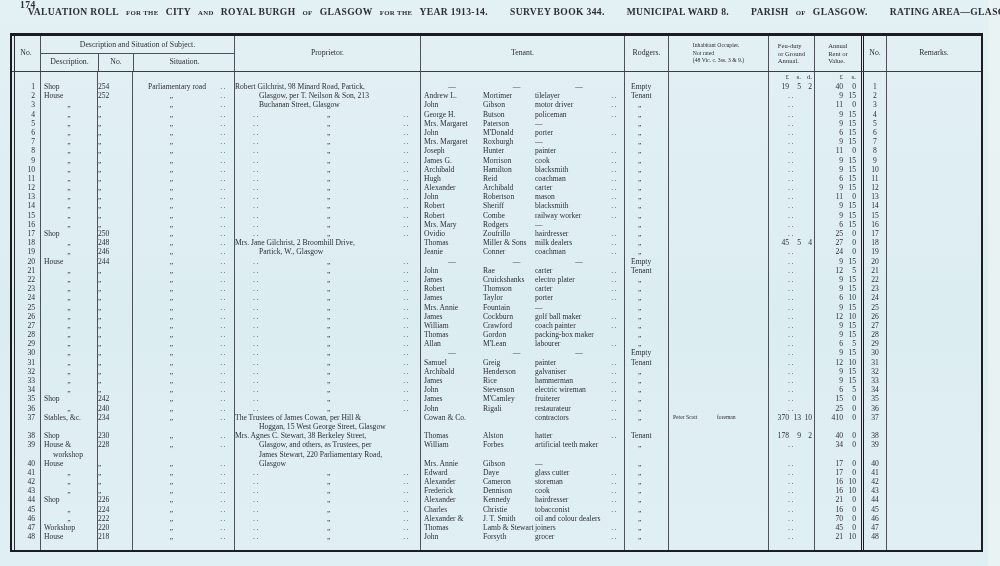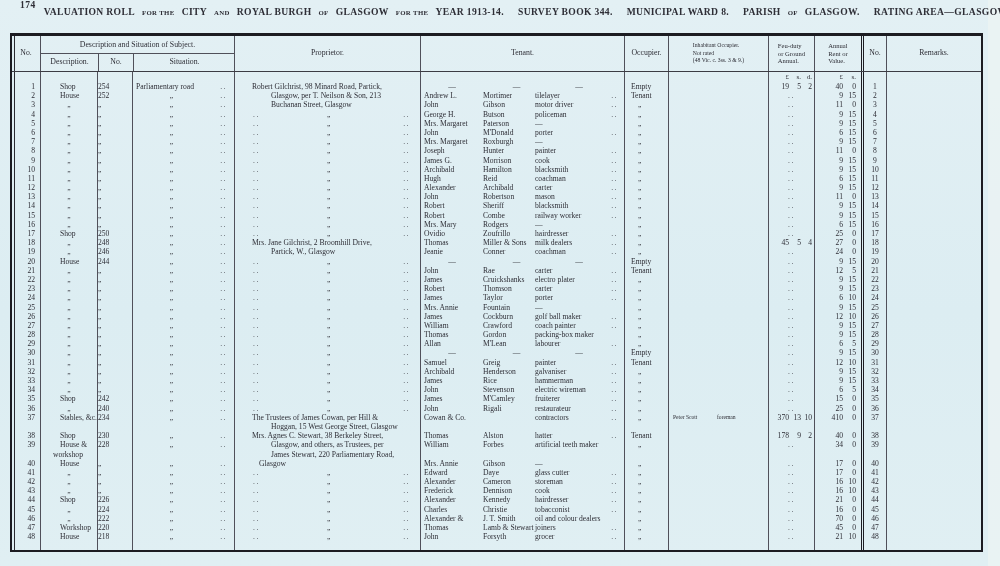--- a/index.html
+++ b/index.html
@@ -5,21 +5,21 @@
   html,body{margin:0;padding:0}
   .page{position:relative;width:1000px;height:566px;overflow:hidden;
     background:linear-gradient(180deg,#e3f0f4 0%,#dcedf2 55%,#e0eff3 100%);
     color:#2e2e36;font-family:"Liberation Serif","DejaVu Serif",serif;}
   .right-margin{position:absolute;right:0;top:0;width:12px;height:100%;background:#eef4f2;opacity:.65}
 
   .pagenum{position:absolute;left:20px;top:0;font-size:9.5px;font-weight:bold;letter-spacing:.5px}
   .title{position:absolute;left:58px;right:12px;top:6px;display:flex;justify-content:center;align-items:baseline;white-space:nowrap}
   .title .seg{font-weight:bold;font-size:9.6px;text-transform:uppercase;letter-spacing:.35px;margin-left:7px}
   .title .sm{font-size:6.8px}
-  .title .gap{margin-left:14px}
+  .title .gap{margin-left:22px}
 
   .vtable{position:absolute;left:10px;top:33px;width:973px;height:519px;box-sizing:border-box;
     border:2px solid #1c1c22;border-top-width:3px;display:flex;flex-direction:column;
     box-shadow:inset 2px 0 0 #dfeef3, inset 3px 0 0 #2a2a30;}
 
   .thead{display:grid;grid-template-columns:28px 194px 186px 204px 44px 100px 46px 47px 25px 1fr;
     height:36px;border-bottom:1px solid #3c3c44;box-sizing:border-box}
   .hcell{display:flex;align-items:center;justify-content:center;
     font-size:7.8px;border-left:1px solid #50505a;overflow:hidden;line-height:1.1}
   .thead > .hcell:first-child{border-left:none}
@@ -35,25 +35,25 @@
   .tbody{flex:1;display:flex;flex-direction:column;min-height:0}
   .trow{display:grid;grid-template-columns:28px 57px 35px 102px 186px 204px 44px 100px 46px 47px 25px 1fr;
     height:9.2px;flex:none}
   .trow.units{height:10px}
   .trow.filler{flex:1;height:auto}
   .cell{position:relative;border-left:1px solid #50505a;font-size:7.6px;line-height:9.2px;
     white-space:nowrap;overflow:visible;box-sizing:border-box}
   .trow .cell:first-child{border-left:none}
   .c11{border-left:3px double #1c1c22 !important;text-align:center}
   .c1{text-align:right;padding-right:5px}
-  .c2{padding-left:19px}.c2.dit{text-align:center;padding-left:0}.c2.ind{padding-left:12px}
+  .c2{padding-left:3px}.c2.dit{text-align:center;padding-left:0}.c2.ind{padding-left:12px}
   .c3{text-align:left}
-  .c4{padding-left:3px}.c4.dit{text-align:center;padding-left:0;padding-right:24px}
+  .c4{padding-left:15px}.c4.dit{text-align:center;padding-left:0;padding-right:24px}
   .c4 .sdots{position:absolute;right:7px;top:0}
-  .c5.pf{padding-left:17px}.c5.pc{padding-left:36px}.c5.pl{padding-left:24px}
+  .c5.pf{padding-left:0}.c5.pc{padding-left:24px}.c5.pl{padding-left:24px}
   .c5 .pd1{position:absolute;left:18px}.c5 .pd2{position:absolute;left:92px}.c5 .pd3{position:absolute;right:10px}
   .c6 span{position:absolute;top:0}
   .c6 .tf{left:3px}.c6 .tl{left:62px}.c6 .toc{left:114px}.c6 .tdots{left:auto;right:6px}
   .c6.dash .tf{left:0;width:62px;text-align:center}
   .c6.dash .tl{left:62px;width:67px;text-align:center}
   .c6.dash .toc{left:129px;right:16px;text-align:center}
   .c7{padding-left:6px}.c7.dit{padding-left:13px}
   .c8 .inh1{position:absolute;left:4px;top:0;font-size:5.6px}
   .c8 .inh2{position:absolute;left:48px;top:0;font-size:5.6px}
   .c9{display:flex}.c9 .m1{width:20px;text-align:right}.c9 .m2{width:12px;text-align:right}.c9 .m3{width:11px;text-align:right}
@@ -93,21 +93,21 @@
       <div class="h-group">
         <div class="h-group-top">Description and Situation of Subject.</div>
         <div class="h-group-bot">
           <div class="hcell">Description.</div>
           <div class="hcell">No.</div>
           <div class="hcell">Situation.</div>
         </div>
       </div>
       <div class="hcell">Proprietor.</div>
       <div class="hcell">Tenant.</div>
-      <div class="hcell">Occupier.</div>
+      <div class="hcell">Rodgers.</div>
       <div class="hcell h-inh">Inhabitant Occupier.
 Not rated
 (48 Vic. c. 3ss. 3 &amp; 9.)</div>
       <div class="hcell h-feu">Feu-duty
 or Ground
 Annual.</div>
       <div class="hcell h-rent">Annual
 Rent or
 Value.</div>
       <div class="hcell h-no2">No.</div>

